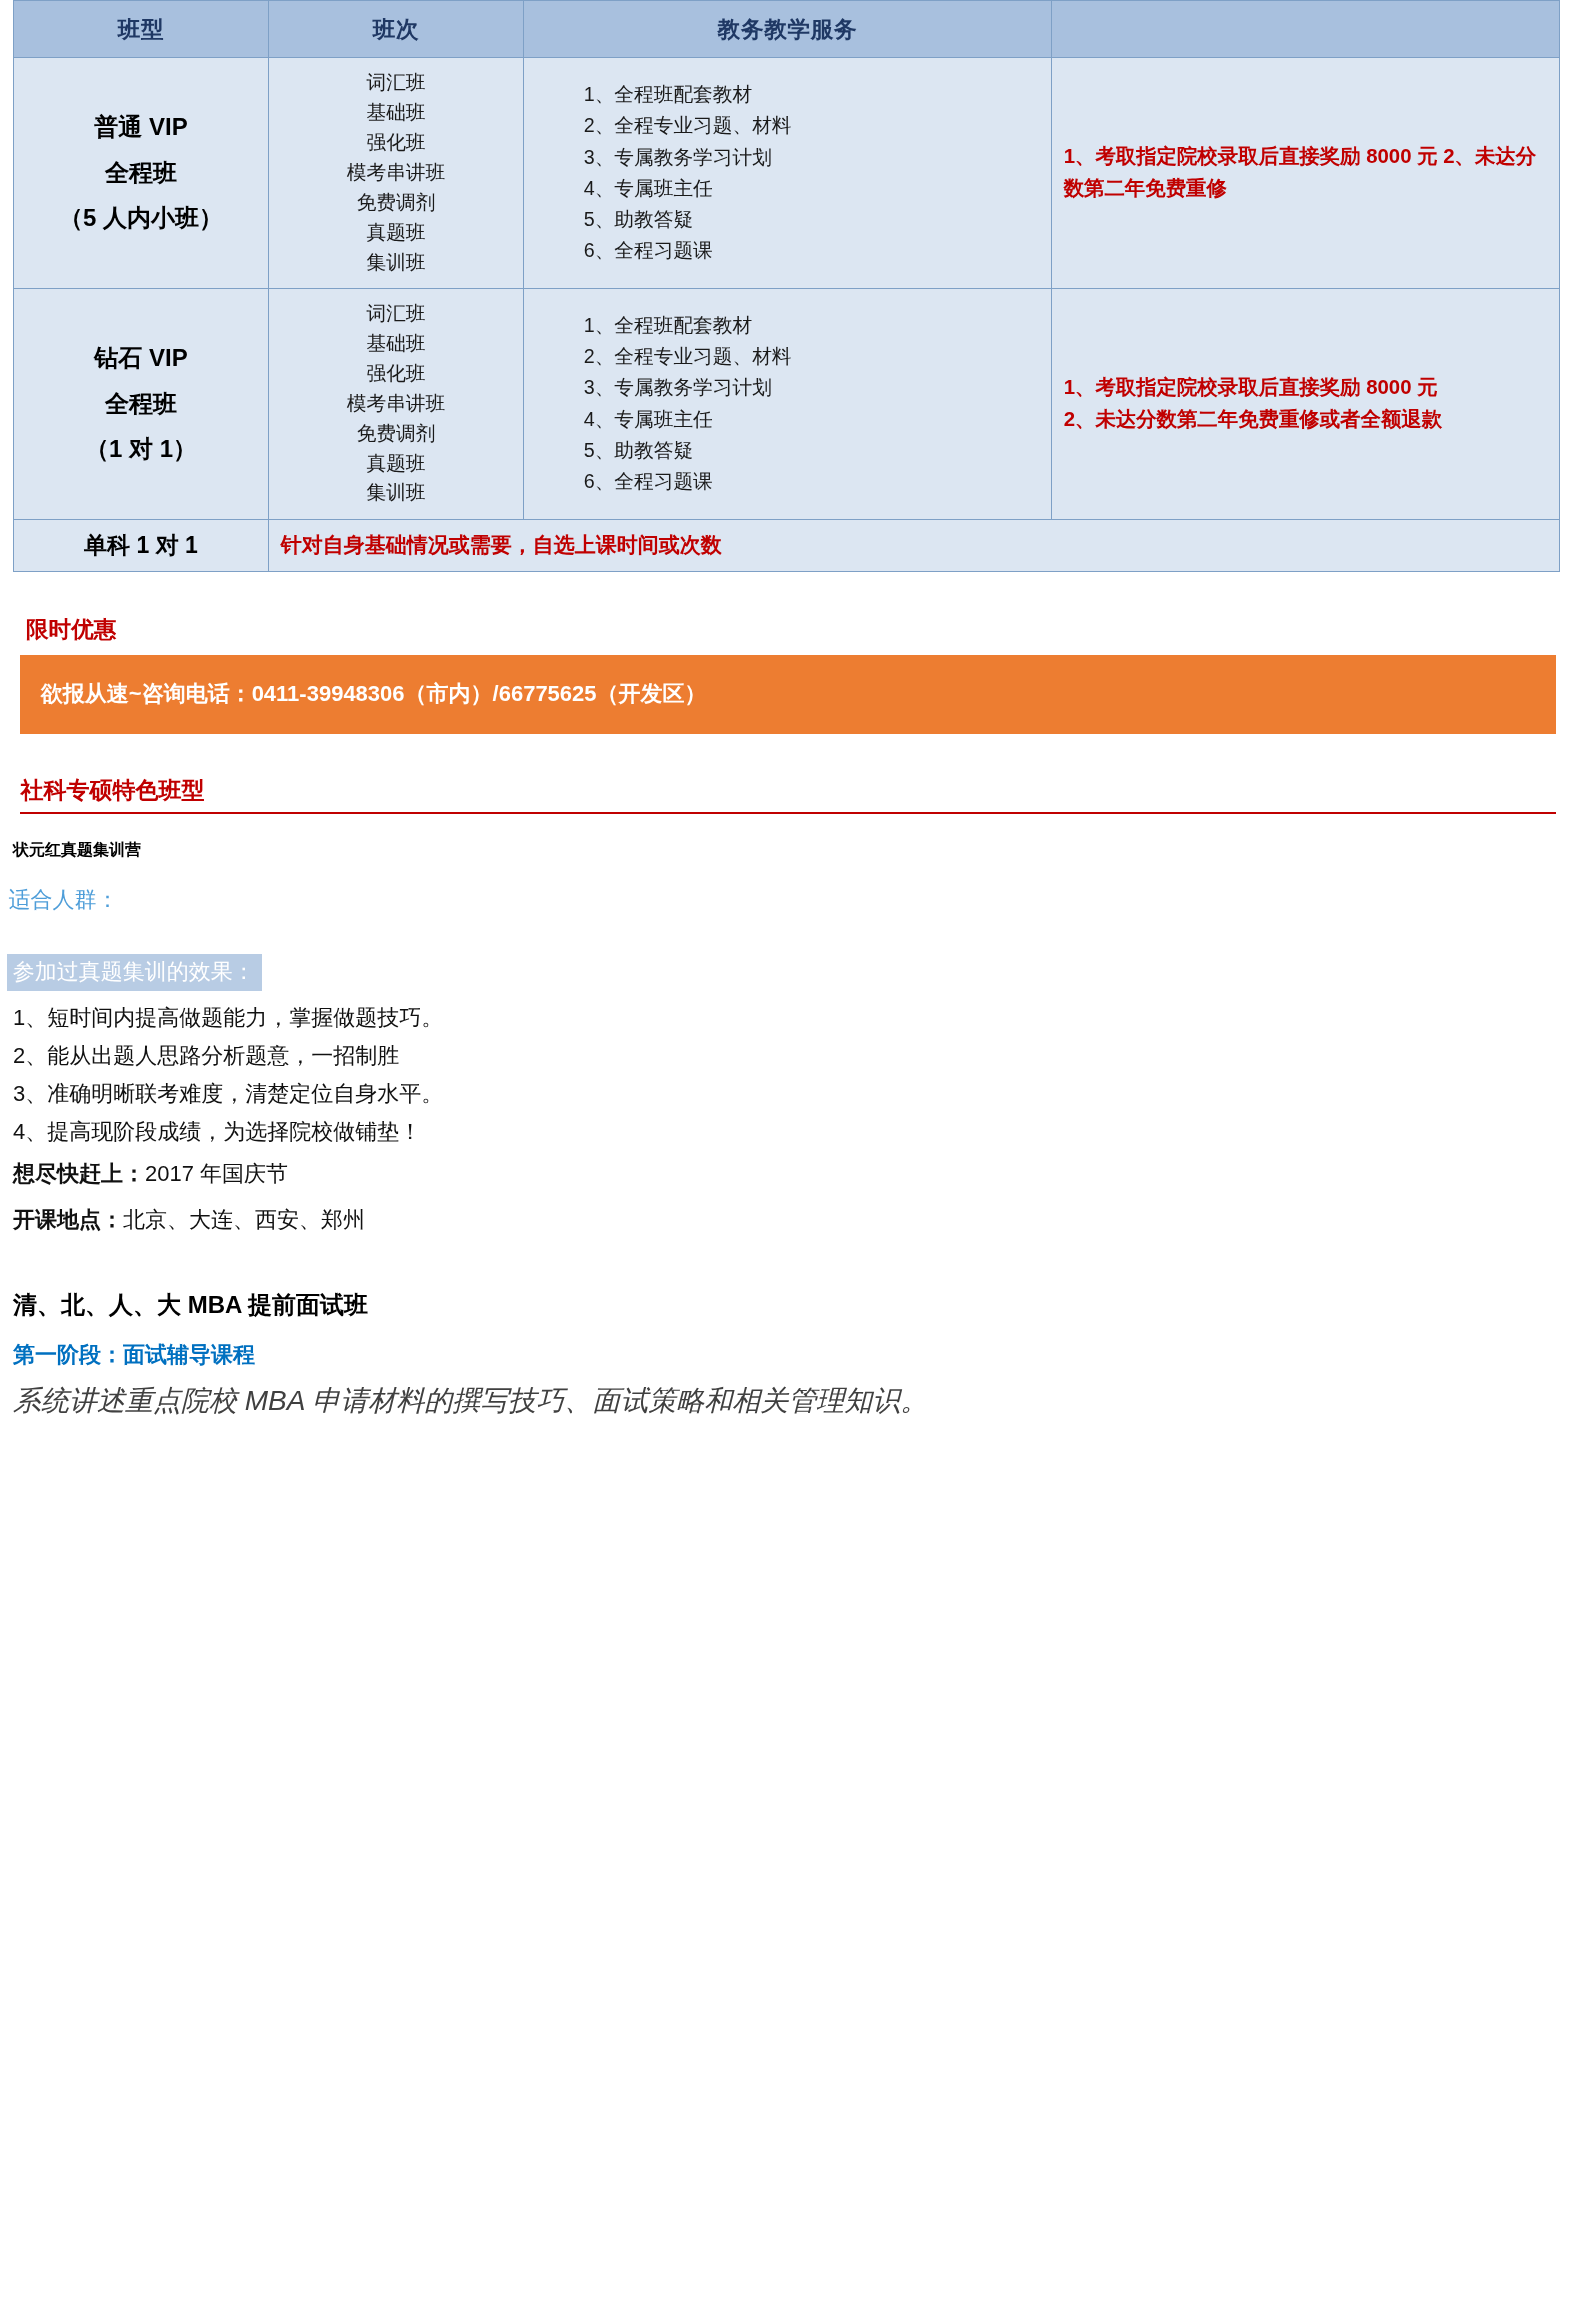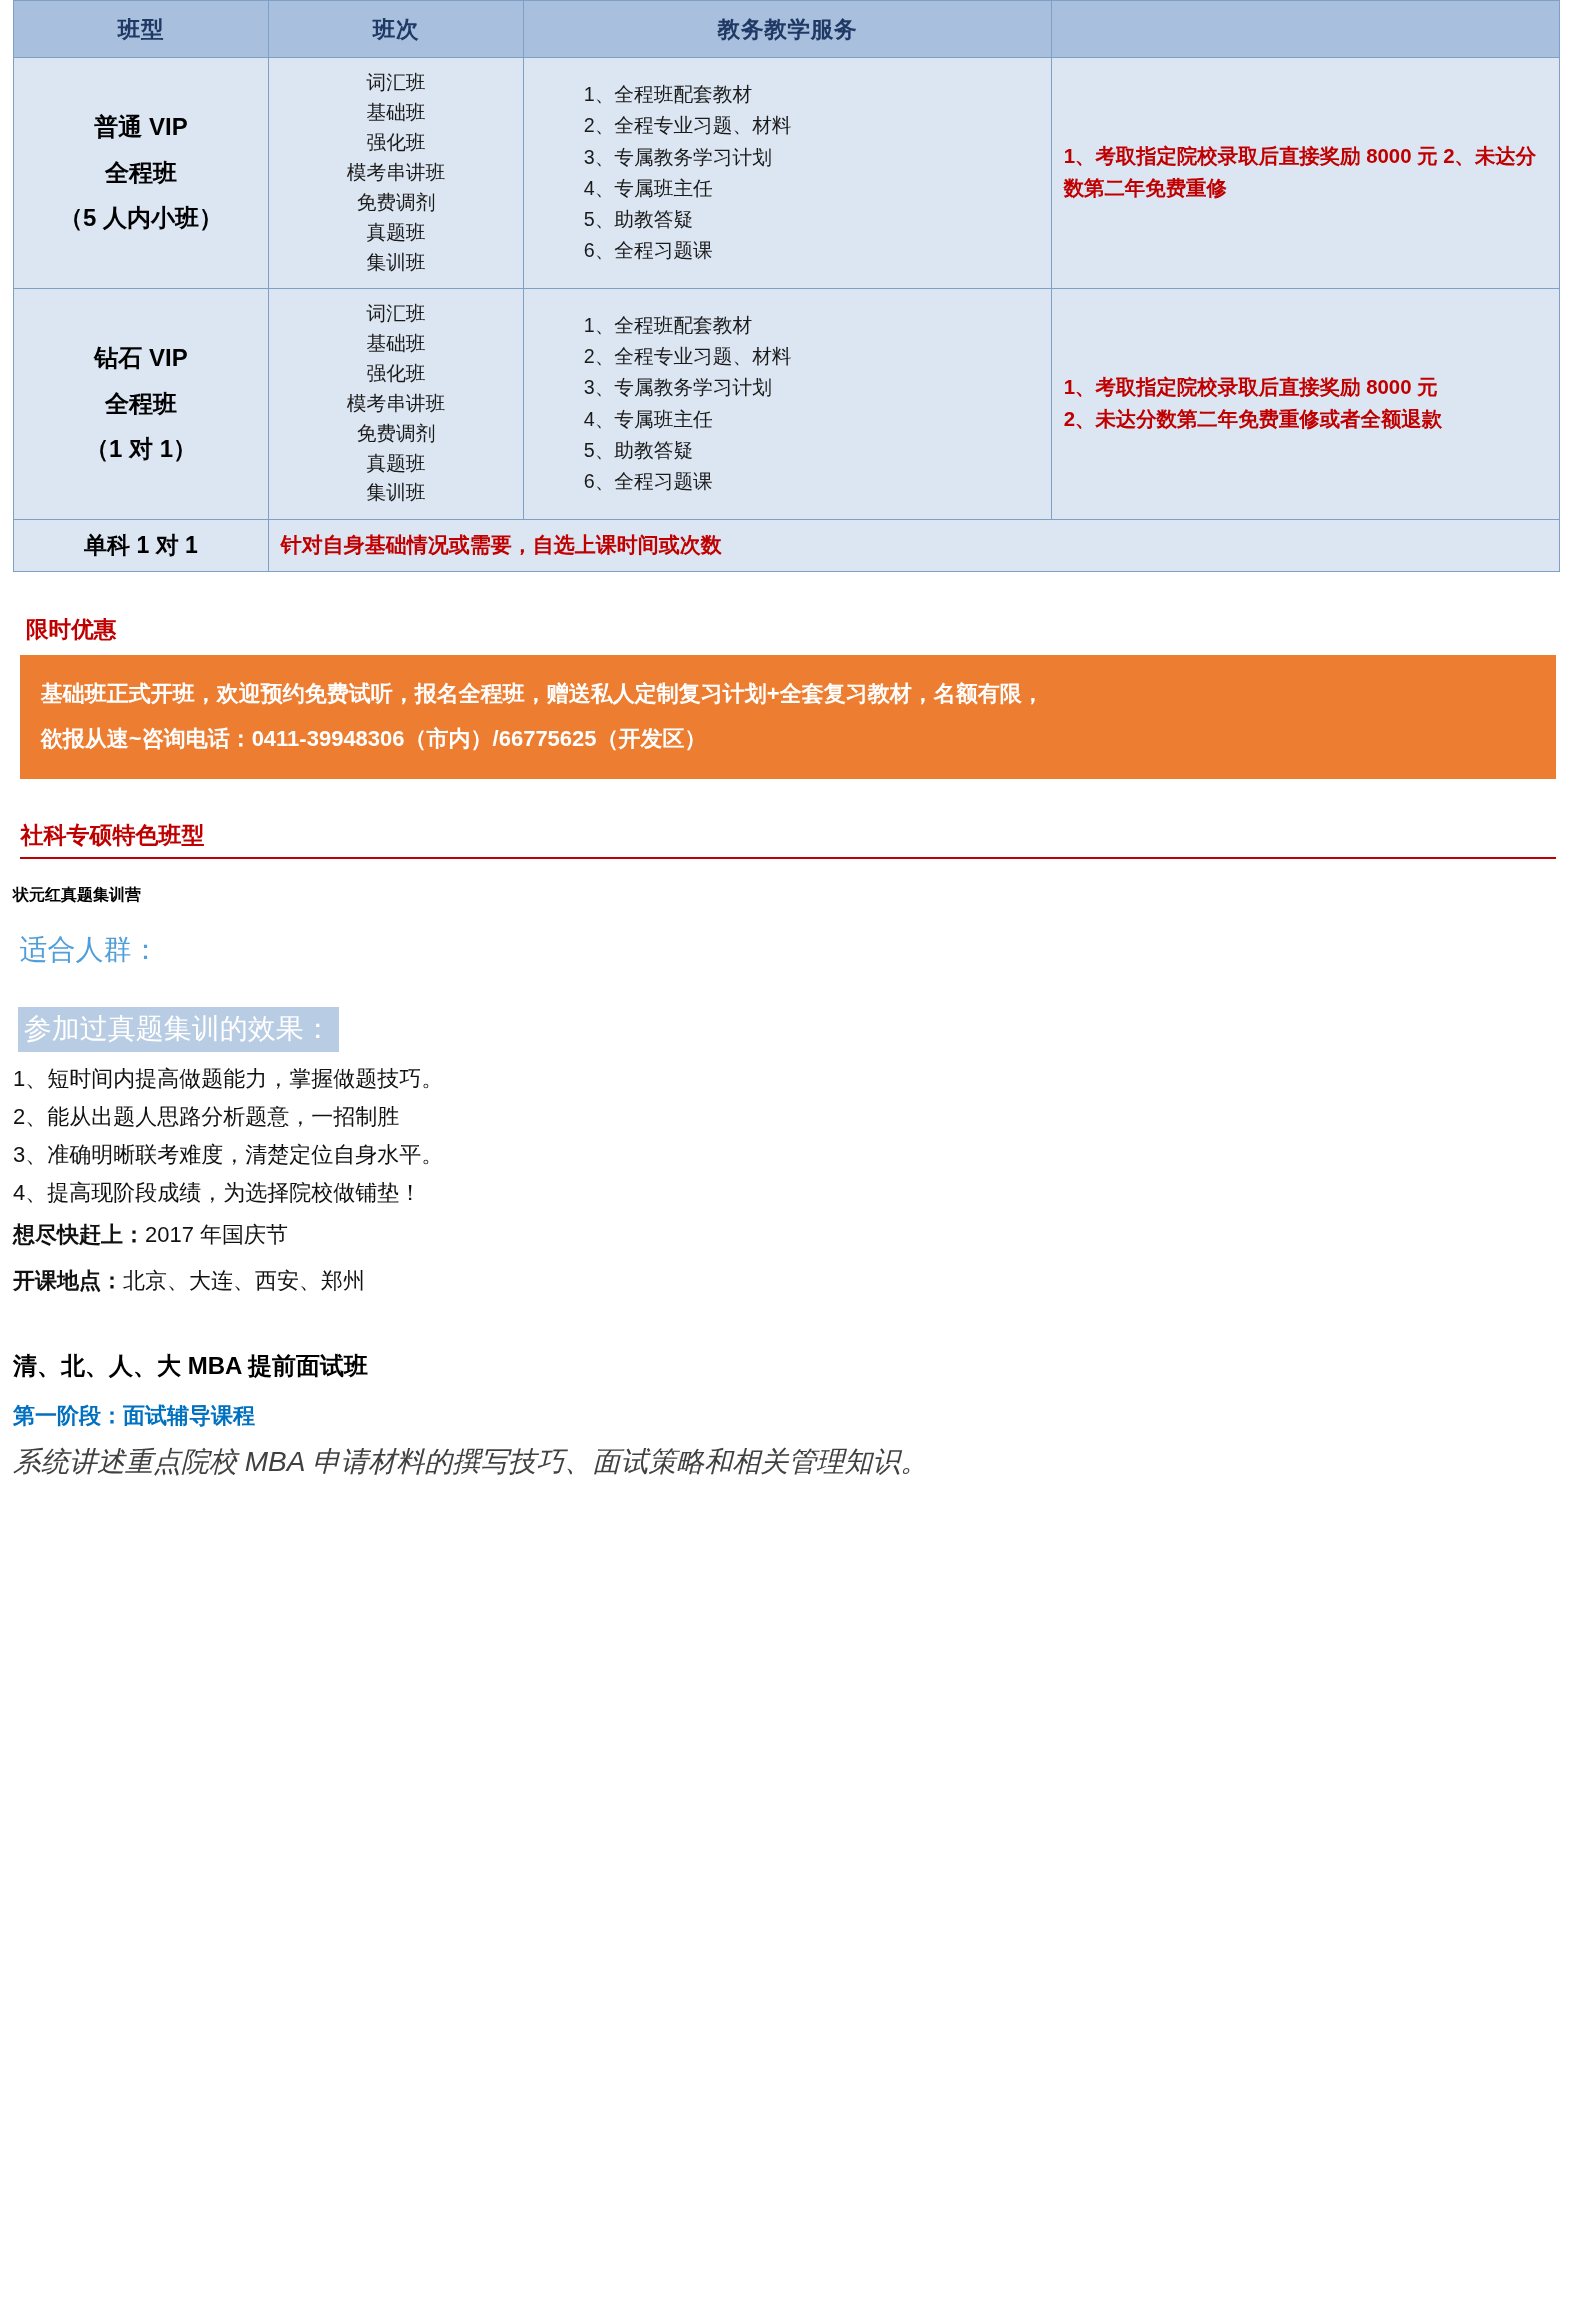--- a/index.html
+++ b/index.html
@@ -121,23 +121,23 @@
   h3.blk {
     margin: 26px 0 22px 13px;
     font-size: 16px;
     font-weight: bold;
     color: #000;
   }
   .hl-blue {
     display: inline-block;
     background: #b8cce4;
     color: #ffffff;
-    font-size: 28px;
+    font-size: 22px;
     padding: 2.9px 7.3px 4.4px 5.8px;
-    margin-left: 18px;
+    margin-left: 7px;
   }
   .hl-blue.plain {
     background: transparent;
     color: #4f9ed9;
     padding-left: 1.5px;
   }
   ol.plain, ul.plain { margin: 0; padding: 0; list-style: none; }
   .li-row {
     font-size: 22px;
     line-height: 1.0;
@@ -251,21 +251,20 @@
           <td class="single-left">单科 1 对 1</td>
           <td class="single-right" colspan="3">针对自身基础情况或需要，自选上课时间或次数</td>
         </tr>
       </tbody>
     </table>
   </div>
 
   <div class="section-gap-1"></div>
   <div class="promo-title">限时优惠</div>
   <div class="promo-box">
-    <div class="line">基础班正式开班，欢迎预约免费试听，报名全程班，赠送私人定制复习计划+全套复习教材，名额有限，</div>
     <div class="line">欲报从速~咨询电话：0411-39948306（市内）/66775625（开发区）</div>
   </div>
 
   <div class="sec-head">社科专硕特色班型</div>
   <h3 class="blk">状元红真题集训营</h3>
 
   <div>
     <div><span class="hl-blue plain">适合人群：</span></div>
   </div>
 

